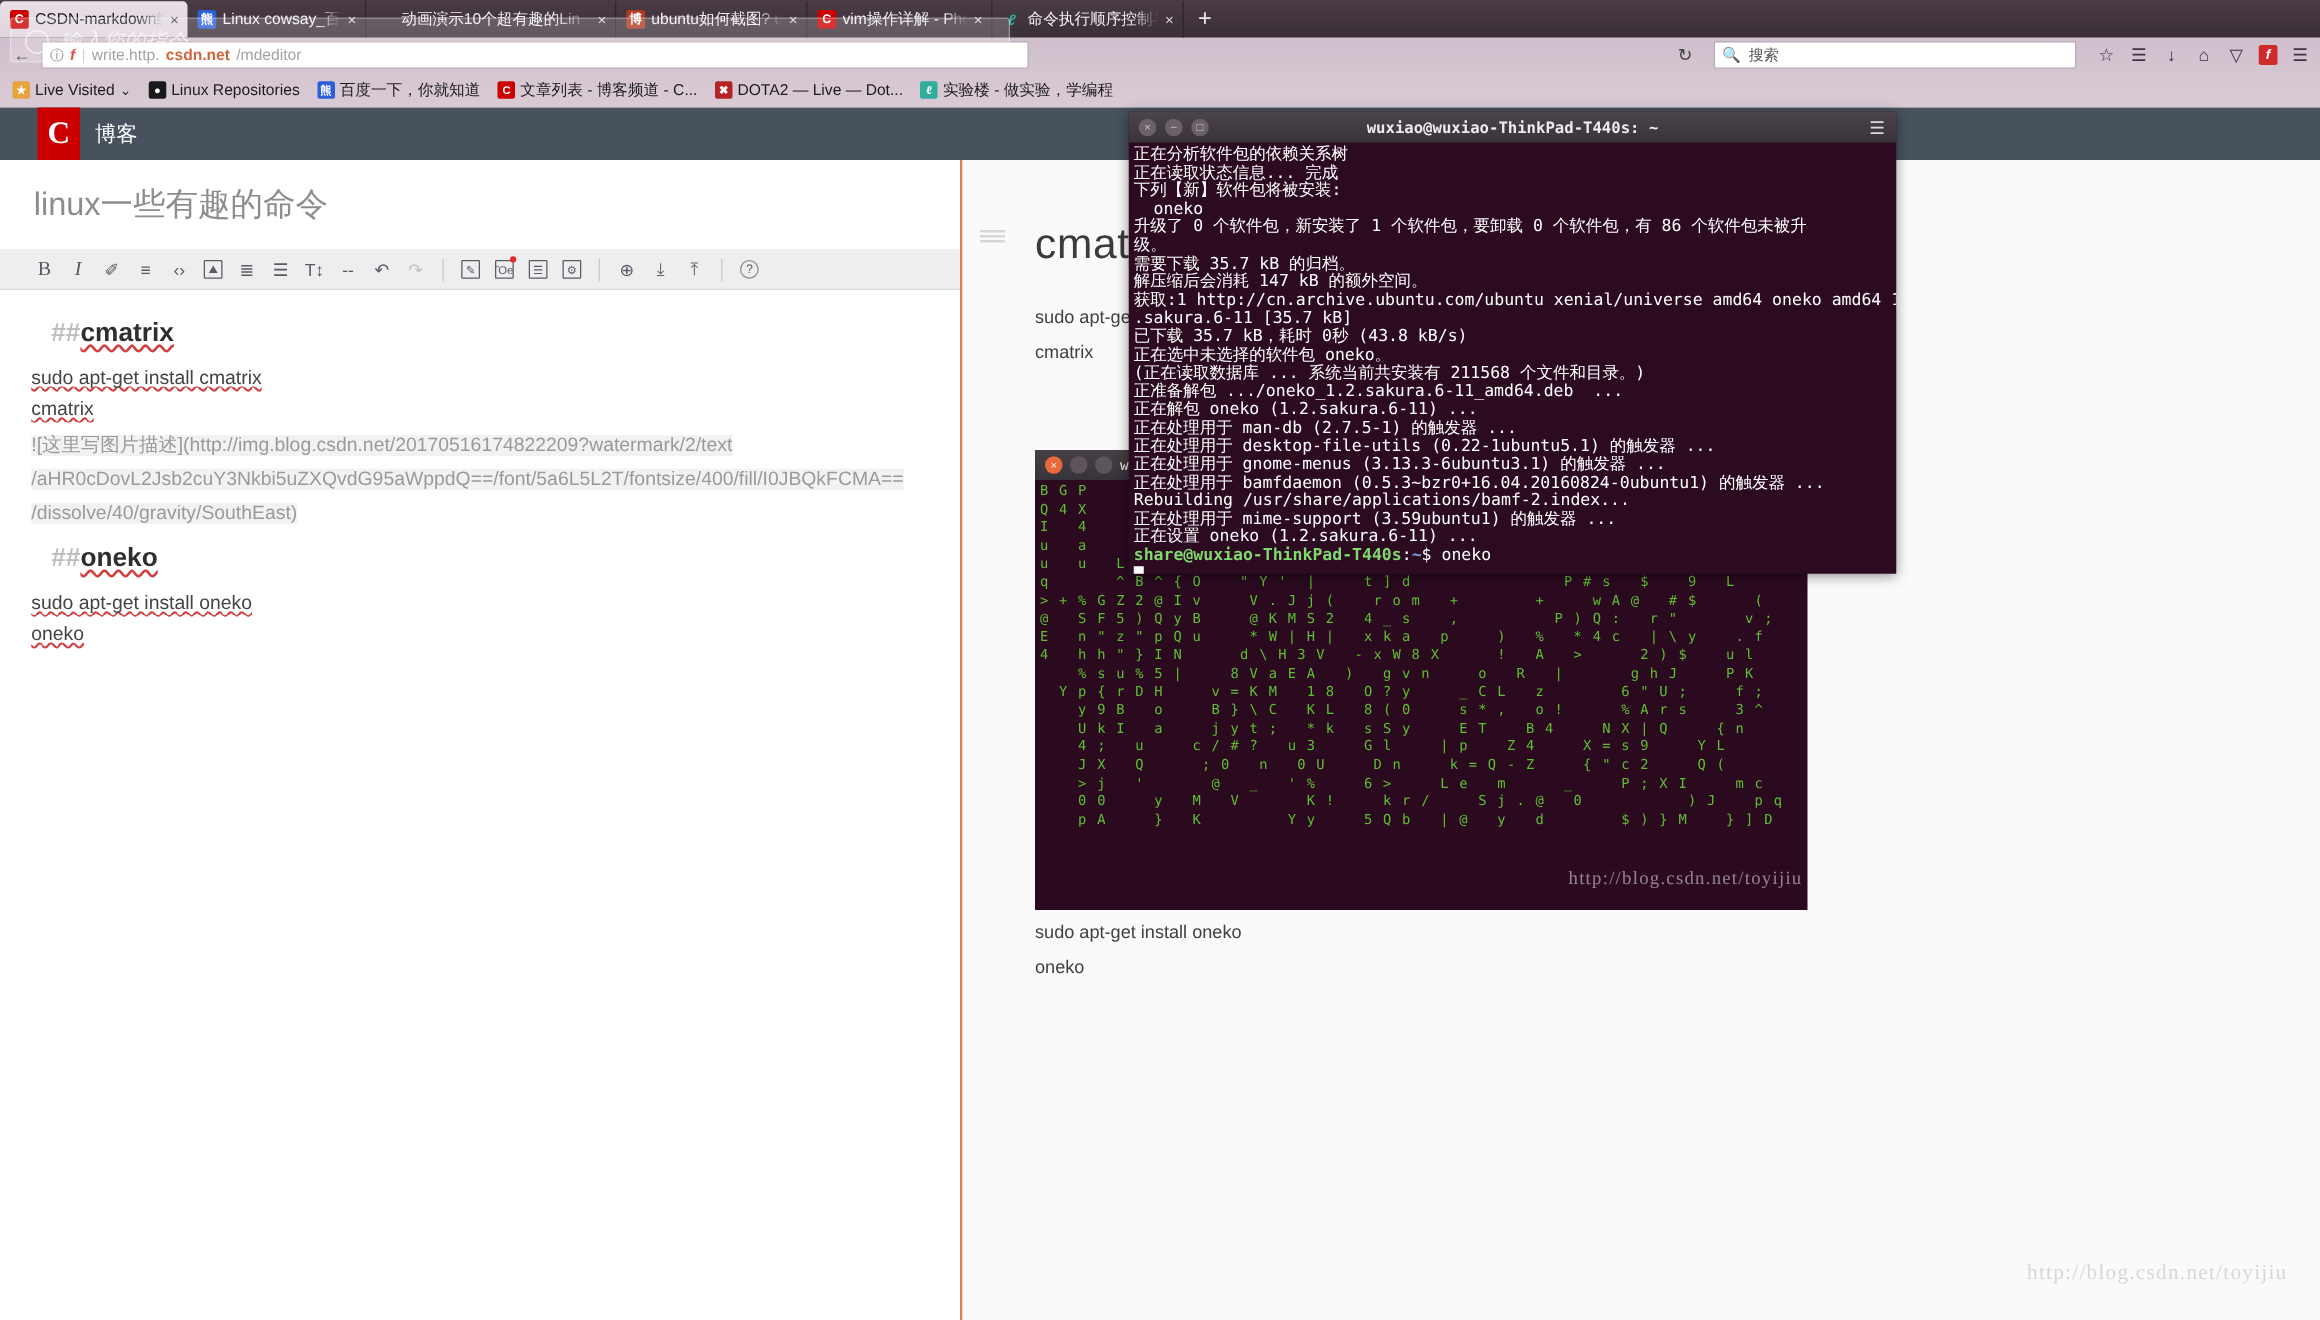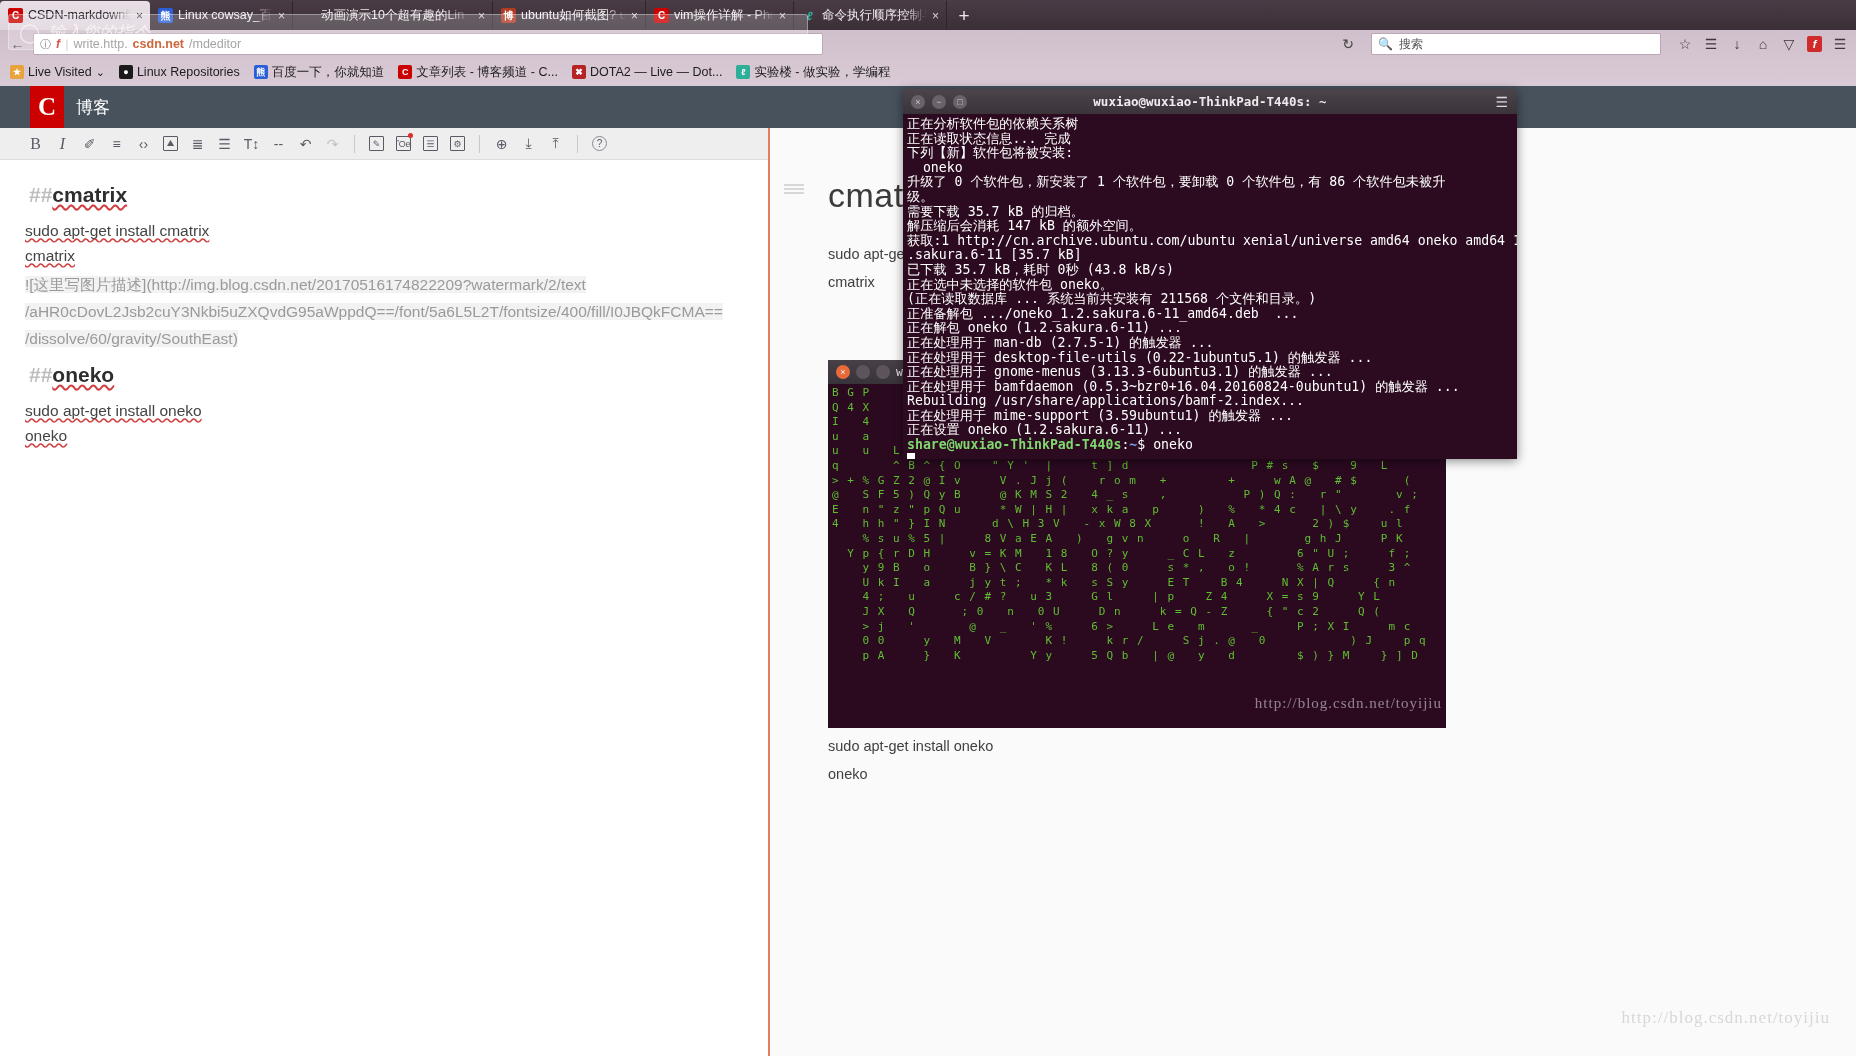--- a/index.html
+++ b/index.html
@@ -139,21 +139,21 @@
   }
   .tb-item {
     width: 27px; height: 26px; display: flex; align-items: center; justify-content: center;
     color: #5a5a66; font-size: 14px; position: relative;
   }
   .tb-sep { width: 1px; height: 18px; background: #c9c9c9; margin: 0 8px; }
   .tb-item .dot { position: absolute; top: 2px; right: 4px; width: 5px; height: 5px; background: #e02b2b; border-radius: 50%; }
   .tb-item.disabled { color: #c0c0c8; }
 
   .md-body { padding: 16px 22px 0 25px; font-size: 15.5px; color: #3a3a3a; line-height: 1.62; }
-  .md-h2 { font-size: 21px; font-weight: bold; color: #2e2e2e; margin: 2px 4px 6px; }
+  .md-h2 { font-size: 21px; font-weight: bold; color: #2e2e2e; margin: 2px 16px 6px; }
   .md-h2 .hashes { color: #bdbdbd; font-weight: bold; }
   .spell { text-decoration: underline wavy #d04040; text-decoration-skip-ink: none; }
   .md-line { color: #444; }
   .md-img-block {
     background: #f2f2f2; color: #9a9a9a; display: inline;
     box-decoration-break: clone;
   }
   .md-img-wrap { margin-top: 4px; word-break: break-all; line-height: 1.72; max-width: 700px; }
 
   
@@ -338,20 +338,21 @@
     <div class="csdn-header">
       <div class="csdn-logo">C</div>
       <div class="csdn-title">博客</div>
     </div>
     <div class="header-red-btn"></div>
 
     <div class="editor-wrap">
 
       <div class="editor-left">
 
+        <div class="doc-title">linux一些有趣的命令</div>
 
         <div class="md-toolbar" id="md-toolbar">
             <div class="tb-item" style="font-family: &quot;Liberation Serif&quot;, serif; font-size: 16px;">B</div>
             <div class="tb-item" style="font-family: &quot;Liberation Serif&quot;, serif; font-style: italic; font-size: 16px;">I</div>
             <div class="tb-item">✐</div>
             <div class="tb-item">≡</div>
             <div class="tb-item">‹›</div>
             <div class="tb-item">
               <span style="display: flex; align-items: center; justify-content: center; width: 15px; height: 15px; border: 1px solid rgb(90, 90, 102); border-radius: 1px; font-size: 9px;">⛰</span>
             </div>
@@ -387,21 +388,21 @@
 
         <div class="md-body">
           <div class="md-h2">
             <span class="hashes">##</span><span class="spell">cmatrix</span>
           </div>
           <div class="md-line spell">sudo apt-get install cmatrix</div>
           <div class="md-line spell">cmatrix</div>
           <div class="md-img-wrap">
             <span class="md-img-block">![这里写图片描述](http://img.blog.csdn.net/20170516174822209?watermark/2/text</span><br>
             <span class="md-img-block">/aHR0cDovL2Jsb2cuY3Nkbi5uZXQvdG95aWppdQ==/font/5a6L5L2T/fontsize/400/fill/I0JBQkFCMA==</span><br>
-            <span class="md-img-block">/dissolve/60/gravity/SouthEast)</span>
+            <span class="md-img-block">/dissolve/40/gravity/SouthEast)</span>
           </div>
           <div class="md-h2" style="margin-top:6px;">
             <span class="hashes">##</span><span class="spell">oneko</span>
           </div>
           <div class="md-line spell">sudo apt-get install oneko</div>
           <div class="md-line spell">oneko</div>
         </div>
       </div>
 
       <div class="pane-handle">›</div>

